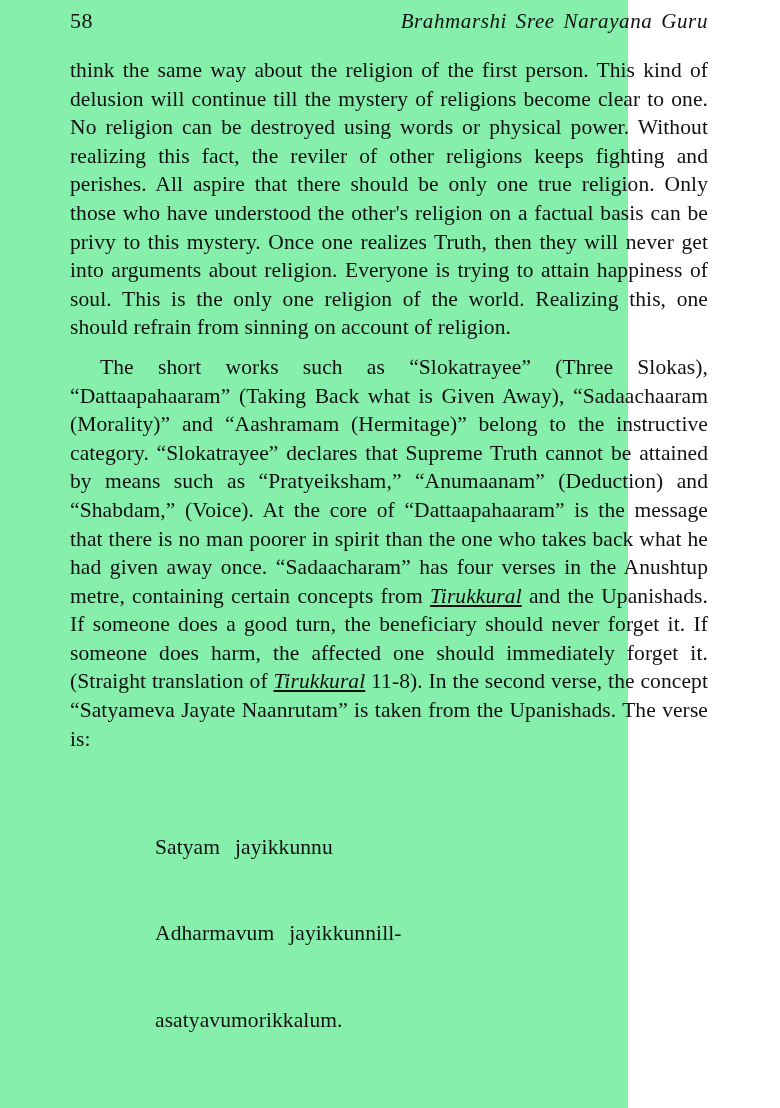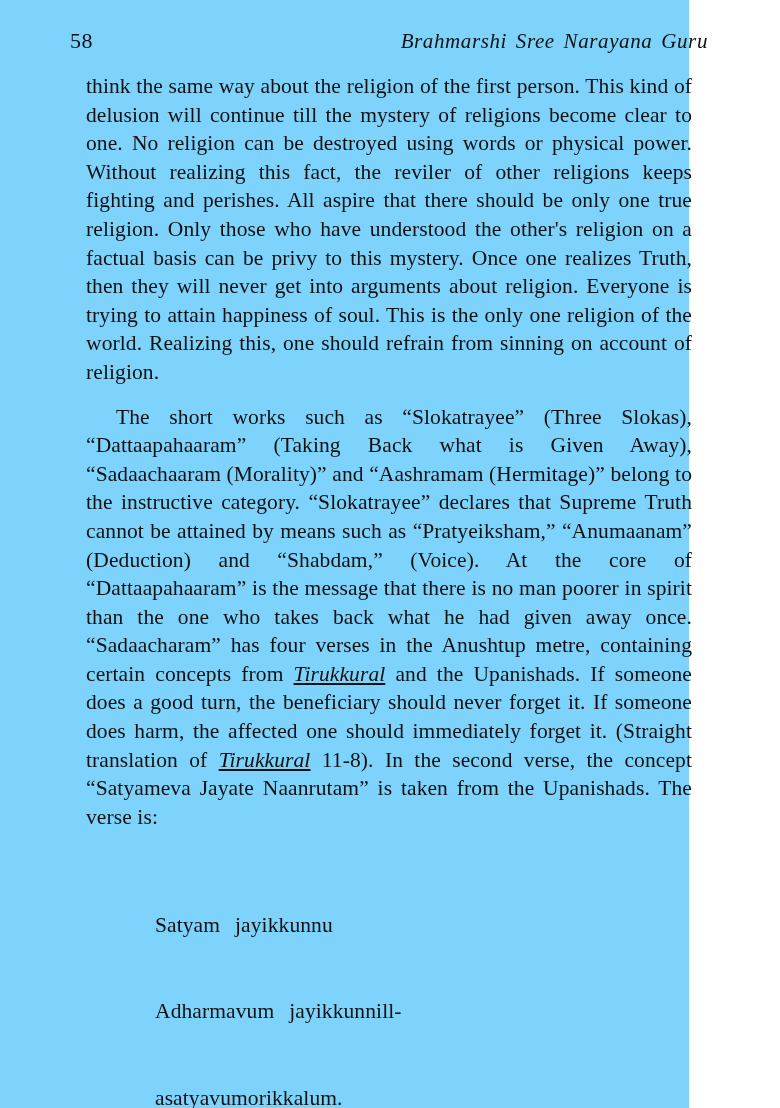--- a/index.html
+++ b/index.html
@@ -13,23 +13,23 @@
     position: relative;
     overflow: hidden;
     font-family: "Liberation Serif", "DejaVu Serif", serif;
     color: #111111;
   }
 
   .page {
     position: absolute;
     left: 0;
     top: 0;
-    width: 689px;
+    width: 628px;
     height: 1108px;
-    background: #7dd3fc;
+    background: #86efac;
   }
 
   
   .header {
     position: absolute;
     left: 70px;
     top: 8px;
     width: 638px;
     height: 30px;
     display: flex;
@@ -40,33 +40,32 @@
     font-size: 22px;
     line-height: 26px;
     letter-spacing: 0.5px;
   }
   .running-title {
     font-style: italic;
     font-size: 21px;
     line-height: 26px;
     letter-spacing: 0.6px;
     word-spacing: 3px;
-    margin-top: 20px;
   }
 
   
   .textblock {
     position: absolute;
     left: 70px;
     top: 56px;
     width: 638px;
   }
 
   p.body {
-    margin: 16px;
+    margin: 0;
     text-align: justify;
     text-justify: inter-word;
     font-size: 21.5px;
     line-height: 28.6px;
     letter-spacing: 0.1px;
     hyphens: none;
   }
   p.body.first {
     text-indent: 0;
   }

